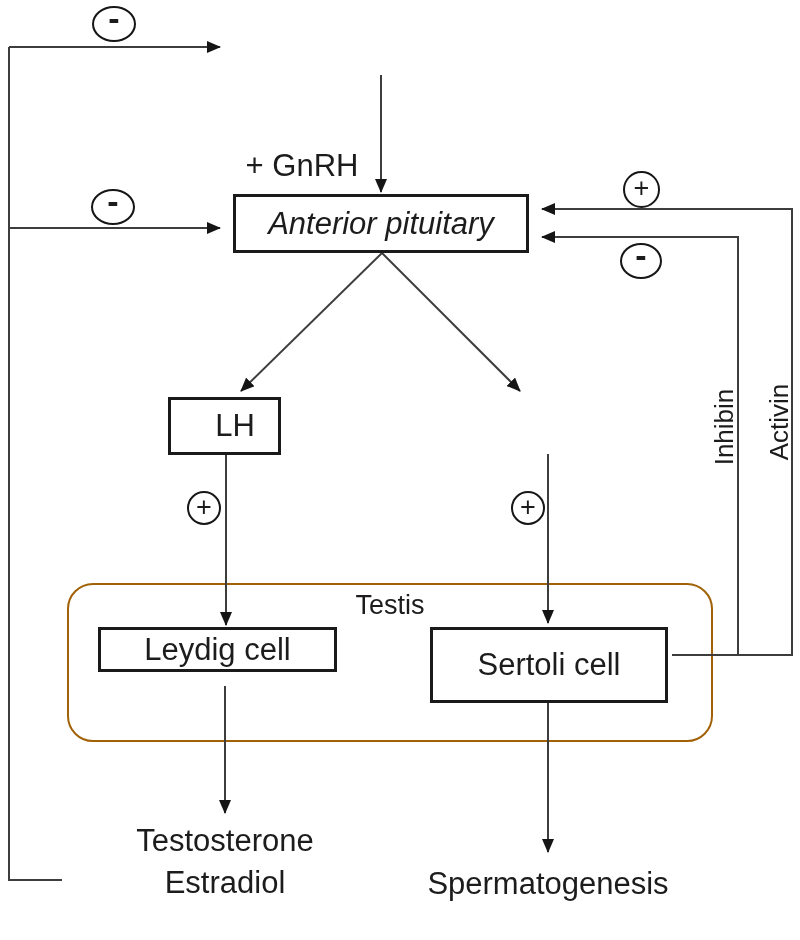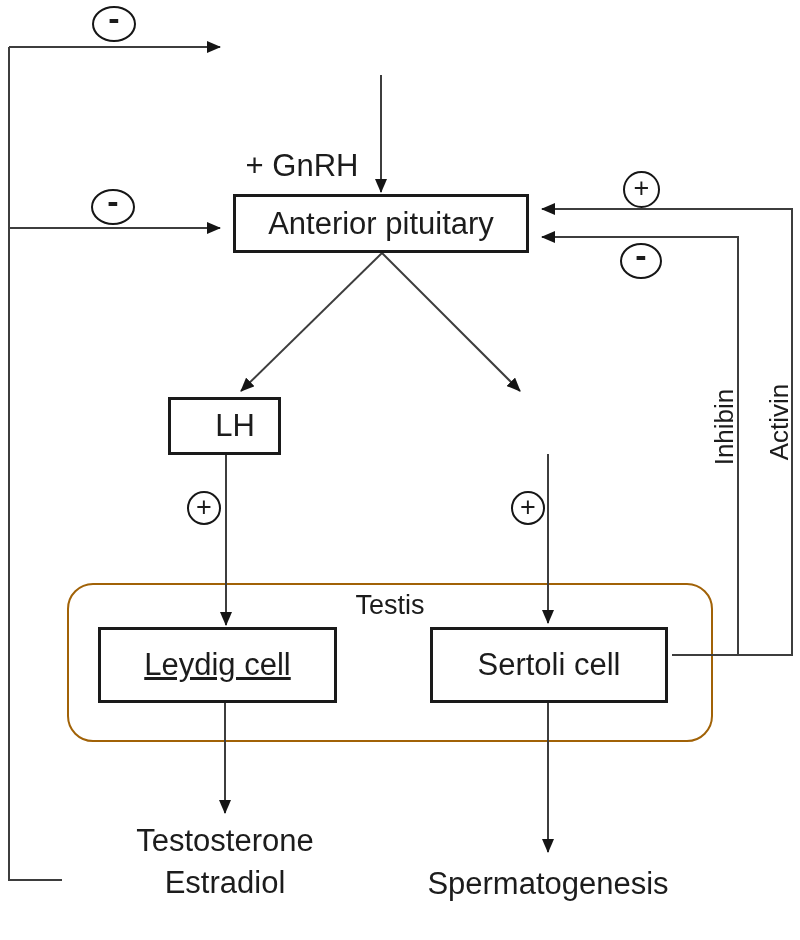--- a/index.html
+++ b/index.html
@@ -91,30 +91,30 @@
     <path d="M 548 454 L 548 623" fill="none" stroke="#3d3d3d" stroke-width="2" marker-end="url(#arr)"></path>
 
     <path d="M 225 686 L 225 813" fill="none" stroke="#3d3d3d" stroke-width="2" marker-end="url(#arr)"></path>
     <path d="M 548 687 L 548 852" fill="none" stroke="#3d3d3d" stroke-width="2" marker-end="url(#arr)"></path>
 
     <path d="M 672 655 L 792 655 L 792 209 L 542 209" fill="none" stroke="#3d3d3d" stroke-width="2" marker-end="url(#arr)"></path>
     <path d="M 738 655 L 738 237 L 542 237" fill="none" stroke="#3d3d3d" stroke-width="2" marker-end="url(#arr)"></path>
   </svg>
 
 
-  <div class="box" style="left:233px;top:194px;width:296px;height:59px;">
+  <div class="box" style="left:233px;top:194px;width:296px;height:59px;font-style:italic;">
     <span>Anterior pituitary</span>
   </div>
 
   <div class="box" style="left:168px;top:397px;width:113px;height:58px;padding-left:21px;">
     <span>LH</span>
   </div>
 
 
-  <div class="box" style="left:98px;top:627px;width:239px;height:76px;text-decoration:underline;">
+  <div class="box" style="left:98px;top:627px;width:239px;height:45px;">
     <span>Leydig cell</span>
   </div>
 
   <div class="box" style="left:430px;top:627px;width:238px;height:76px;">
     <span>Sertoli cell</span>
   </div>
 
   <div class="sign sign-minus" style="left:92px;top:6px;width:44px;height:36px;">
     <span>-</span>
   </div>

